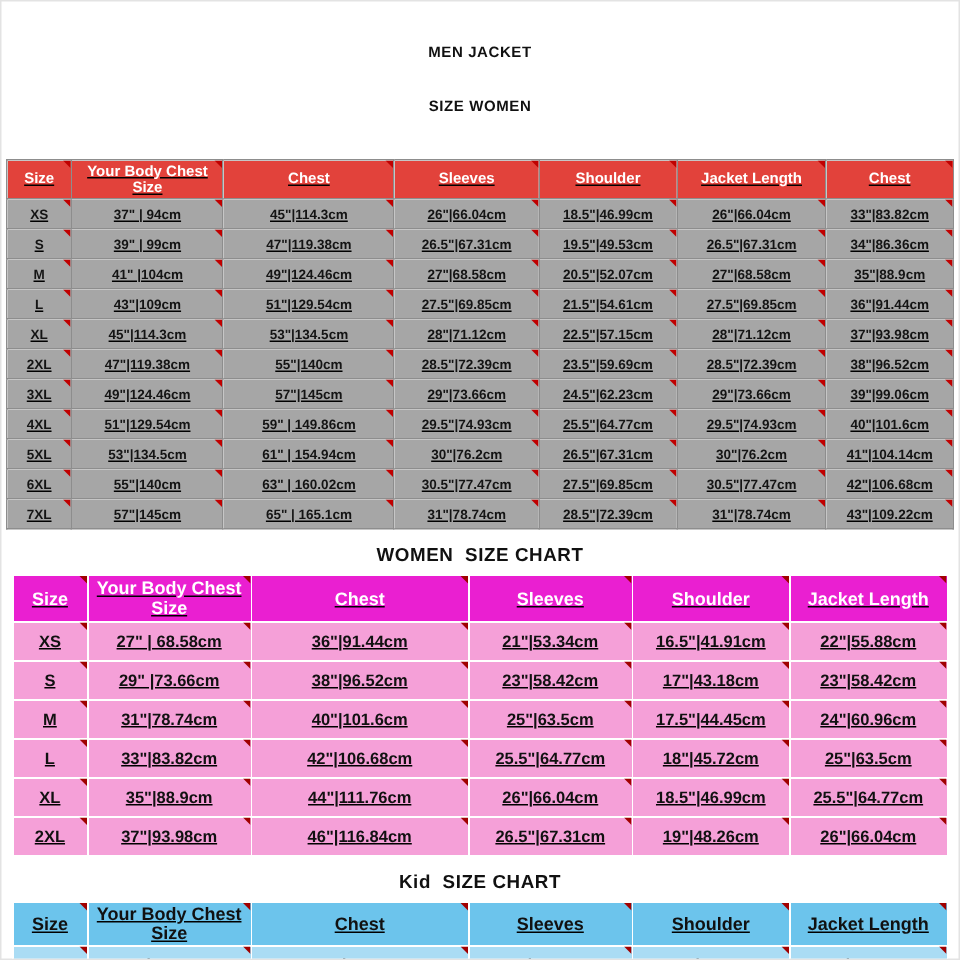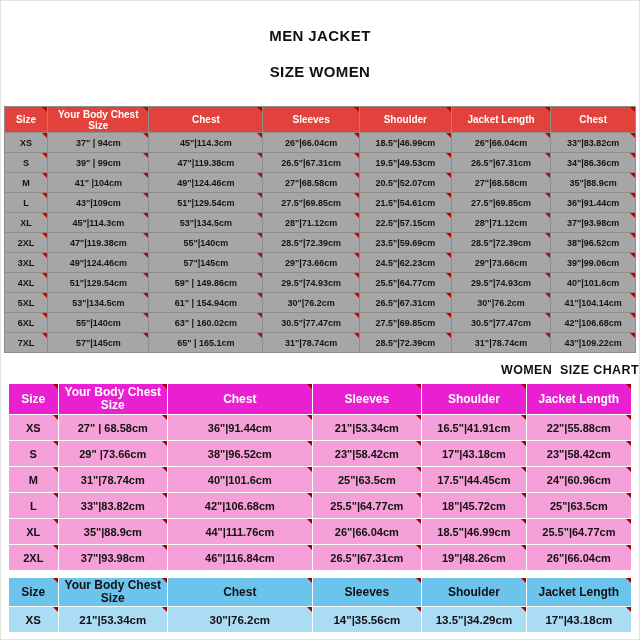--- a/index.html
+++ b/index.html
@@ -12,27 +12,28 @@
     font-family:"Liberation Sans", sans-serif;
   }
   .page{width:100%;height:100%;}
   .chart-title{
     text-align:center;
     font-weight:bold;
     color:#111;
     white-space:pre;
     letter-spacing:.4px;
   }
-  .men-title{margin-top:5px;font-size:15px;line-height:12px;}
-  .sub-title{margin-top:10px;font-size:12.5px;line-height:14px;text-align:right;}
+  .men-title{margin-top:5px;font-size:10px;line-height:12px;}
+  .sub-title{margin-top:10px;font-size:12.5px;line-height:14px;}
   table{
     border-collapse:collapse;
     table-layout:fixed;
     width:632px;
     margin:4px auto 0 auto;
+    text-decoration:underline;
   }
   .women table,.kid table{width:624px;margin:6px auto 0 auto;}
   th,td{
     position:relative;
     text-align:center;
     vertical-align:middle;
     font-weight:bold;
     border:1px solid var(--grid);
     padding:0 1px;
     overflow:hidden;
@@ -266,20 +267,21 @@
             <td><span>46"|116.84cm</span><i class="marker"></i></td>
             <td><span>26.5"|67.31cm</span><i class="marker"></i></td>
             <td><span>19"|48.26cm</span><i class="marker"></i></td>
             <td><span>26"|66.04cm</span><i class="marker"></i></td>
           </tr>
         </tbody>
       </table>
   </section>
 
   <section class="chart kid" style="--header-bg: #6cc4ec; --header-text: #111111; --row-bg: #aadcf4; --row-text: #111111; --grid: #ffffff; --marker: #a00000;">
+    <div class="chart-title sub-title">Kid  SIZE CHART</div>
     <table>
         <thead>
           <tr>
             <th><span>Size</span><i class="marker"></i></th>
             <th><span>Your Body Chest Size</span><i class="marker"></i></th>
             <th><span>Chest</span><i class="marker"></i></th>
             <th><span>Sleeves</span><i class="marker"></i></th>
             <th><span>Shoulder</span><i class="marker"></i></th>
             <th><span>Jacket Length</span><i class="marker"></i></th>
           </tr>

